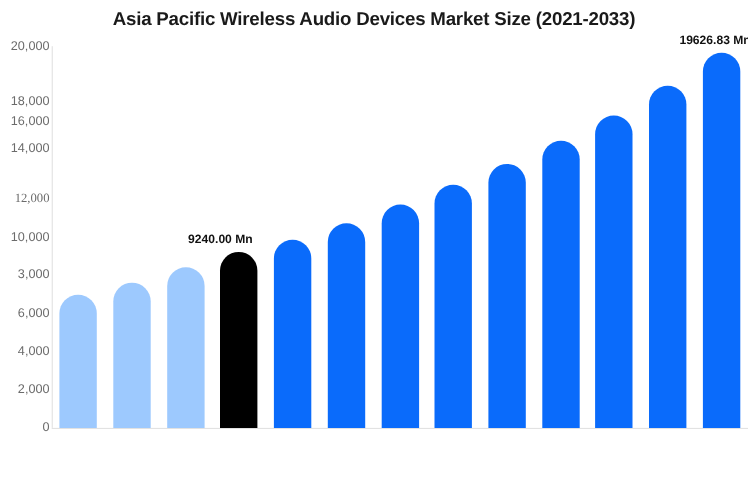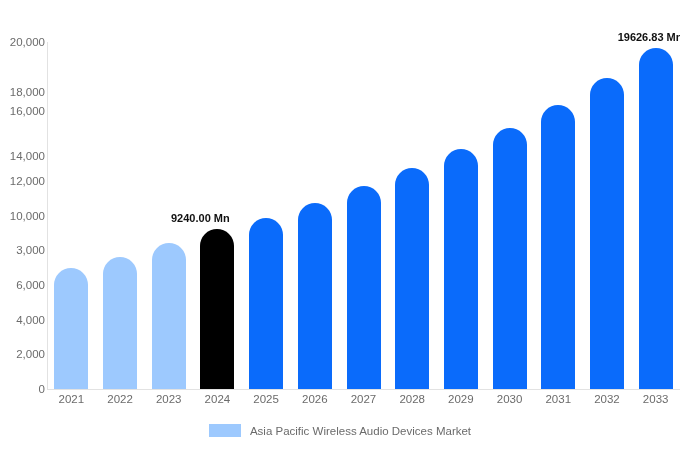--- a/index.html
+++ b/index.html
@@ -138,30 +138,31 @@
     font-size: 11.5px;
     color: #6b6b6b;
     white-space: nowrap;
   }
 </style>
 </head>
 <body>
 
 <div id="chart-root">
 
+  <div id="chart-title">Asia Pacific Wireless Audio Devices Market Size (2021-2033)</div>
 
   <div id="y-axis-labels">
       <div class="y-tick" style="top: 389px;">0</div>
       <div class="y-tick" style="top: 354.3px;">2,000</div>
       <div class="y-tick" style="top: 319.6px;">4,000</div>
       <div class="y-tick" style="top: 284.9px;">6,000</div>
       <div class="y-tick" style="top: 250.2px;">3,000</div>
       <div class="y-tick" style="top: 215.5px;">10,000</div>
-      <div class="y-tick" style="top: 180.8px;">12,000</div>
-      <div class="y-tick" style="top: 156px;">14,000</div>
+      <div class="y-tick" style="top: 180.8px; font-family: Liberation Serif, serif;">12,000</div>
+      <div class="y-tick" style="top: 135px;">14,000</div>
       <div class="y-tick" style="top: 111.4px;">16,000</div>
       <div class="y-tick" style="top: 92px; padding-left: 32px;">18,000</div>
       <div class="y-tick" style="top: 42px;">20,000</div>
     </div>
 
   <div id="y-axis-line"></div>
   <div id="x-axis-line"></div>
 
   <div id="bars-layer">
       <div class="bar" style="left: 7.34615px; width: 34px; height: 121.45px; background: rgb(157, 201, 254);"></div>
@@ -174,36 +175,15 @@
       <div class="bar" style="left: 299.5px; width: 34px; height: 202.995px; background: rgb(10, 107, 251);"></div>
       <div class="bar" style="left: 348.192px; width: 34px; height: 221.213px; background: rgb(10, 107, 251);"></div>
       <div class="bar" style="left: 396.885px; width: 34px; height: 240.298px; background: rgb(10, 107, 251);"></div>
       <div class="bar" style="left: 445.577px; width: 34px; height: 261.118px; background: rgb(10, 107, 251);"></div>
       <div class="bar" style="left: 494.269px; width: 34px; height: 283.673px; background: rgb(10, 107, 251);"></div>
       <div class="bar" style="left: 542.962px; width: 34px; height: 310.565px; background: rgb(10, 107, 251);"></div>
       <div class="bar" style="left: 591.654px; width: 34px; height: 340.526px; background: rgb(10, 107, 251);"></div>
       <div class="data-label" style="top: -10.5255px; left: 570.654px;">19626.83 Mn</div>
     </div>
 
-  <div id="x-axis-labels">
-      <div class="x-tick" style="left: 0px; width: 48.6923px;">2021</div>
-      <div class="x-tick" style="left: 48.6923px; width: 48.6923px;">2022</div>
-      <div class="x-tick" style="left: 97.3846px; width: 48.6923px;">2023</div>
-      <div class="x-tick" style="left: 146.077px; width: 48.6923px;">2024</div>
-      <div class="x-tick" style="left: 194.769px; width: 48.6923px;">2025</div>
-      <div class="x-tick" style="left: 243.462px; width: 48.6923px;">2026</div>
-      <div class="x-tick" style="left: 292.154px; width: 48.6923px;">2027</div>
-      <div class="x-tick" style="left: 340.846px; width: 48.6923px;">2028</div>
-      <div class="x-tick" style="left: 389.538px; width: 48.6923px;">2029</div>
-      <div class="x-tick" style="left: 438.231px; width: 48.6923px;">2030</div>
-      <div class="x-tick" style="left: 486.923px; width: 48.6923px;">2031</div>
-      <div class="x-tick" style="left: 535.615px; width: 48.6923px;">2032</div>
-      <div class="x-tick" style="left: 584.308px; width: 48.6923px;">2033</div>
-    </div>
 
-  <div id="legend">
-    <div id="legend-item">
-      <span id="legend-swatch" style="background: rgb(157, 201, 254);"></span>
-      <span id="legend-label">Asia Pacific Wireless Audio Devices Market</span>
-    </div>
-  </div>
 
 </div>
 
 </body></html>

